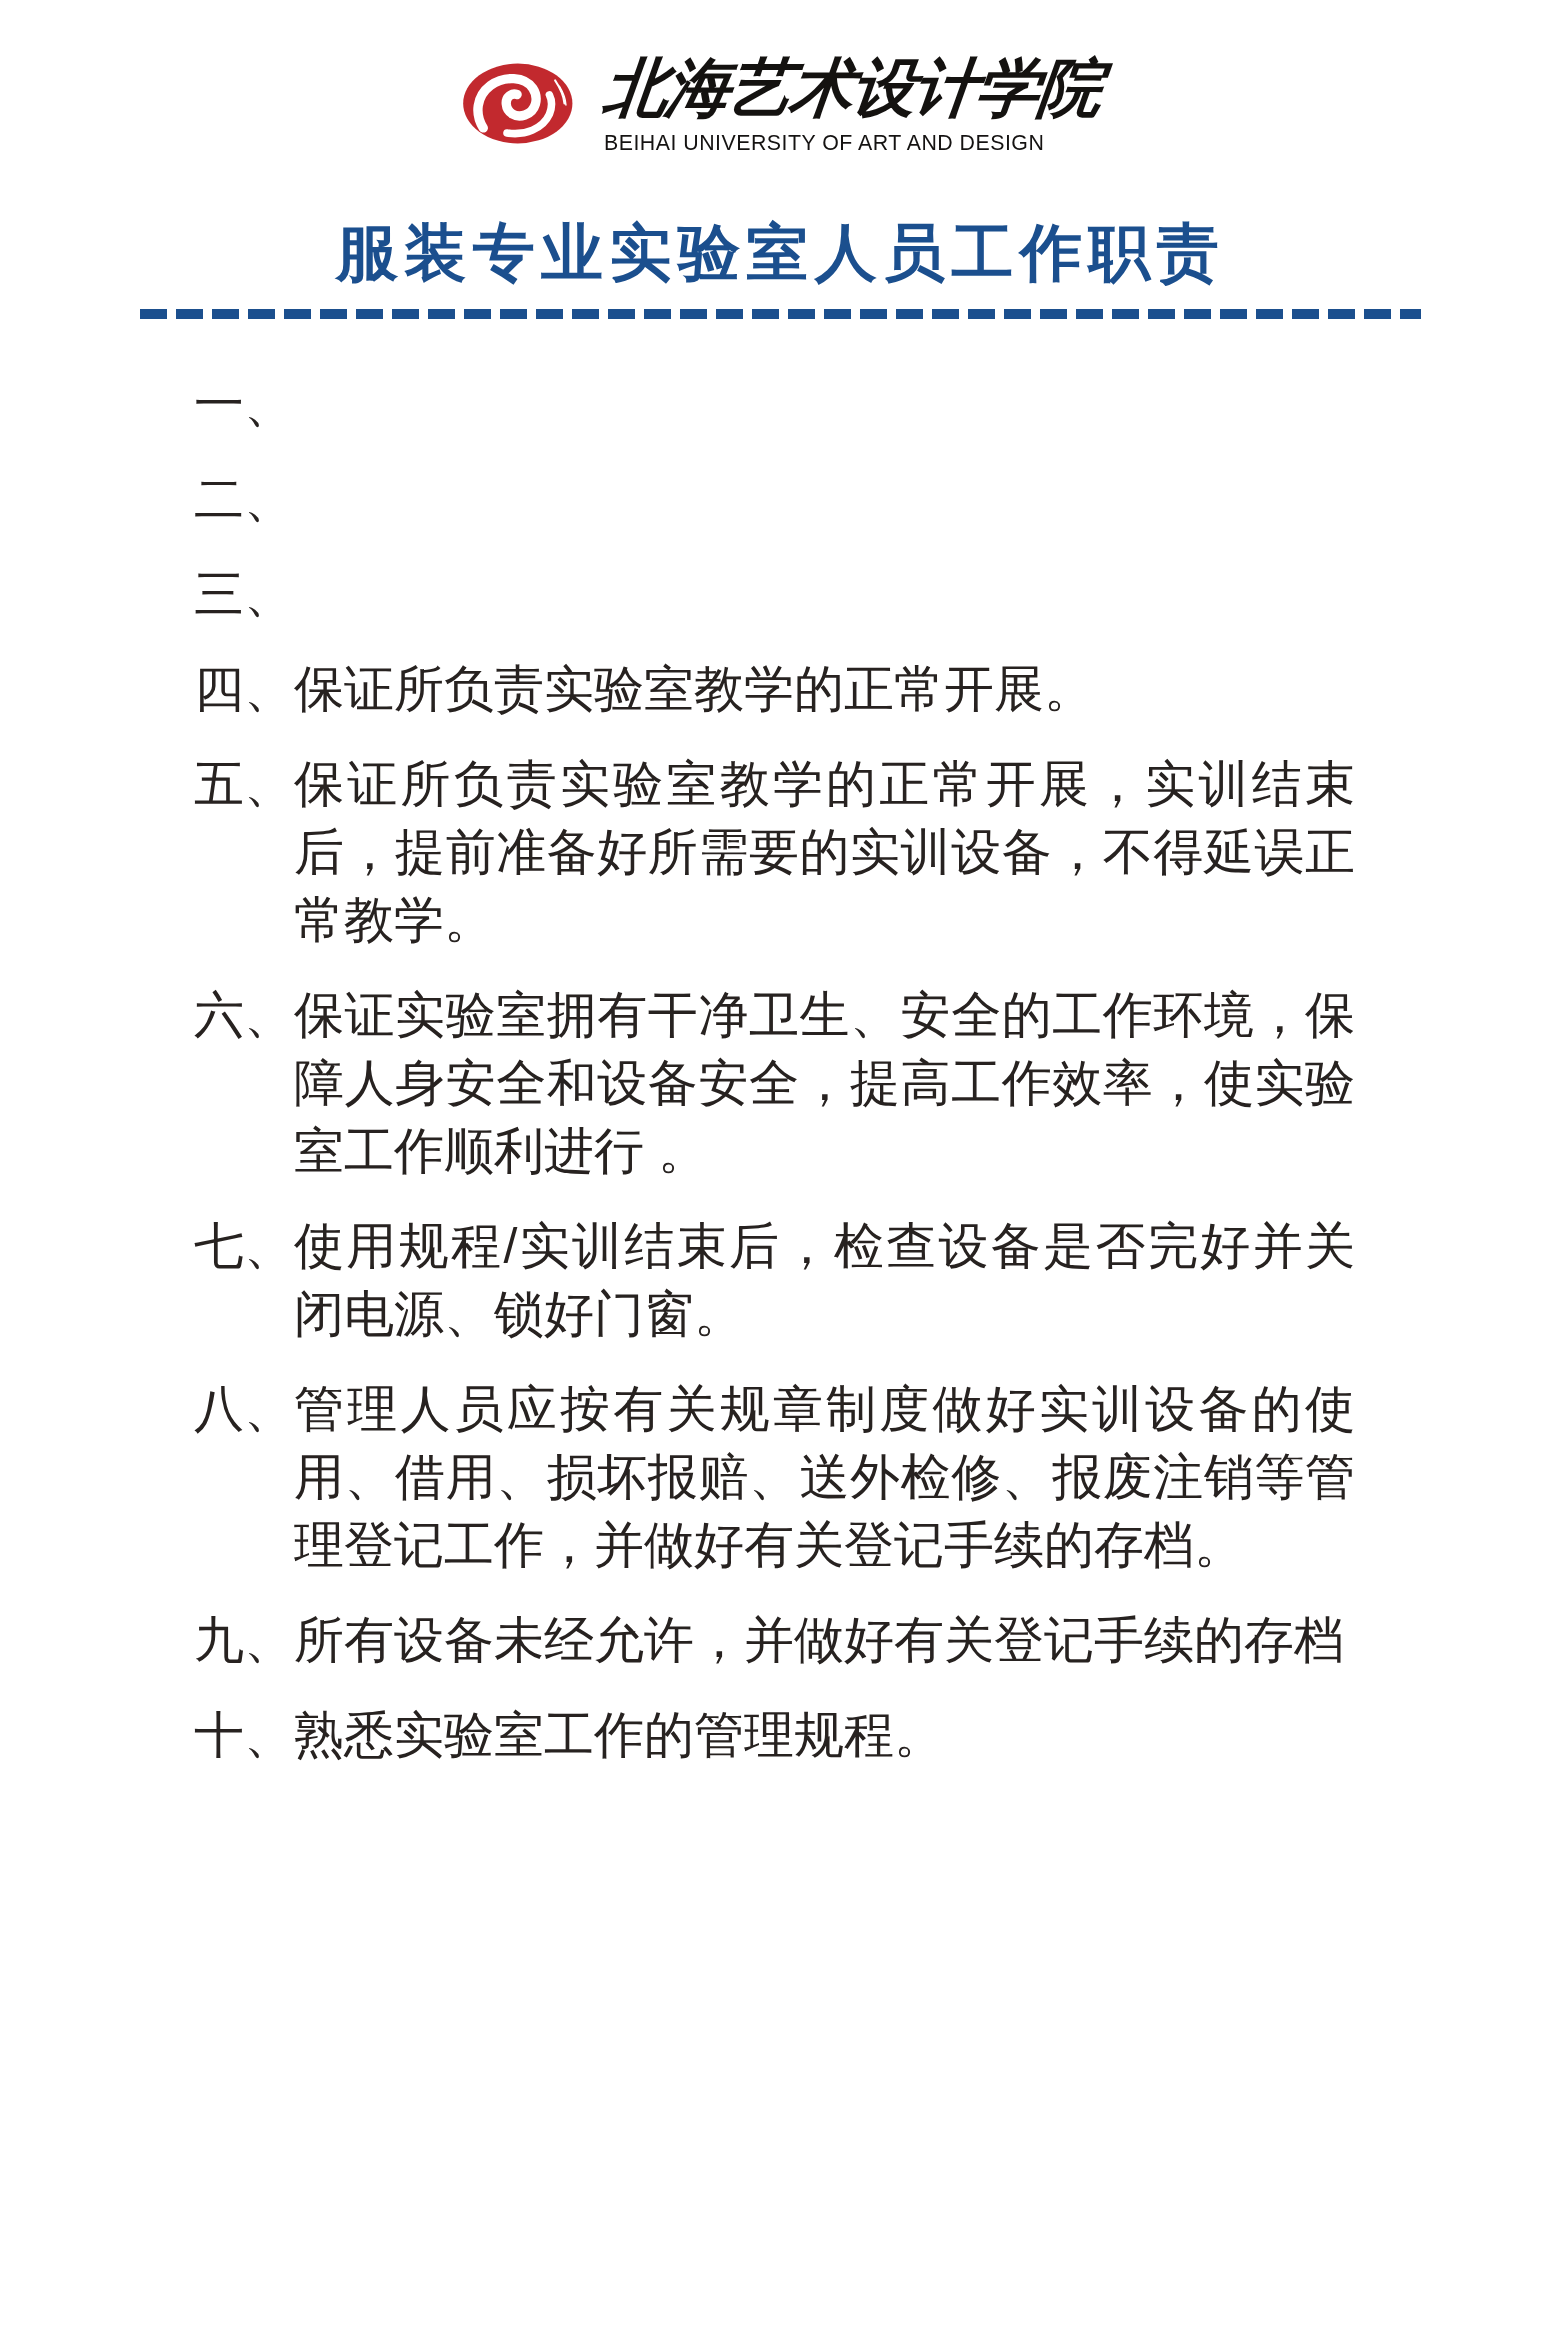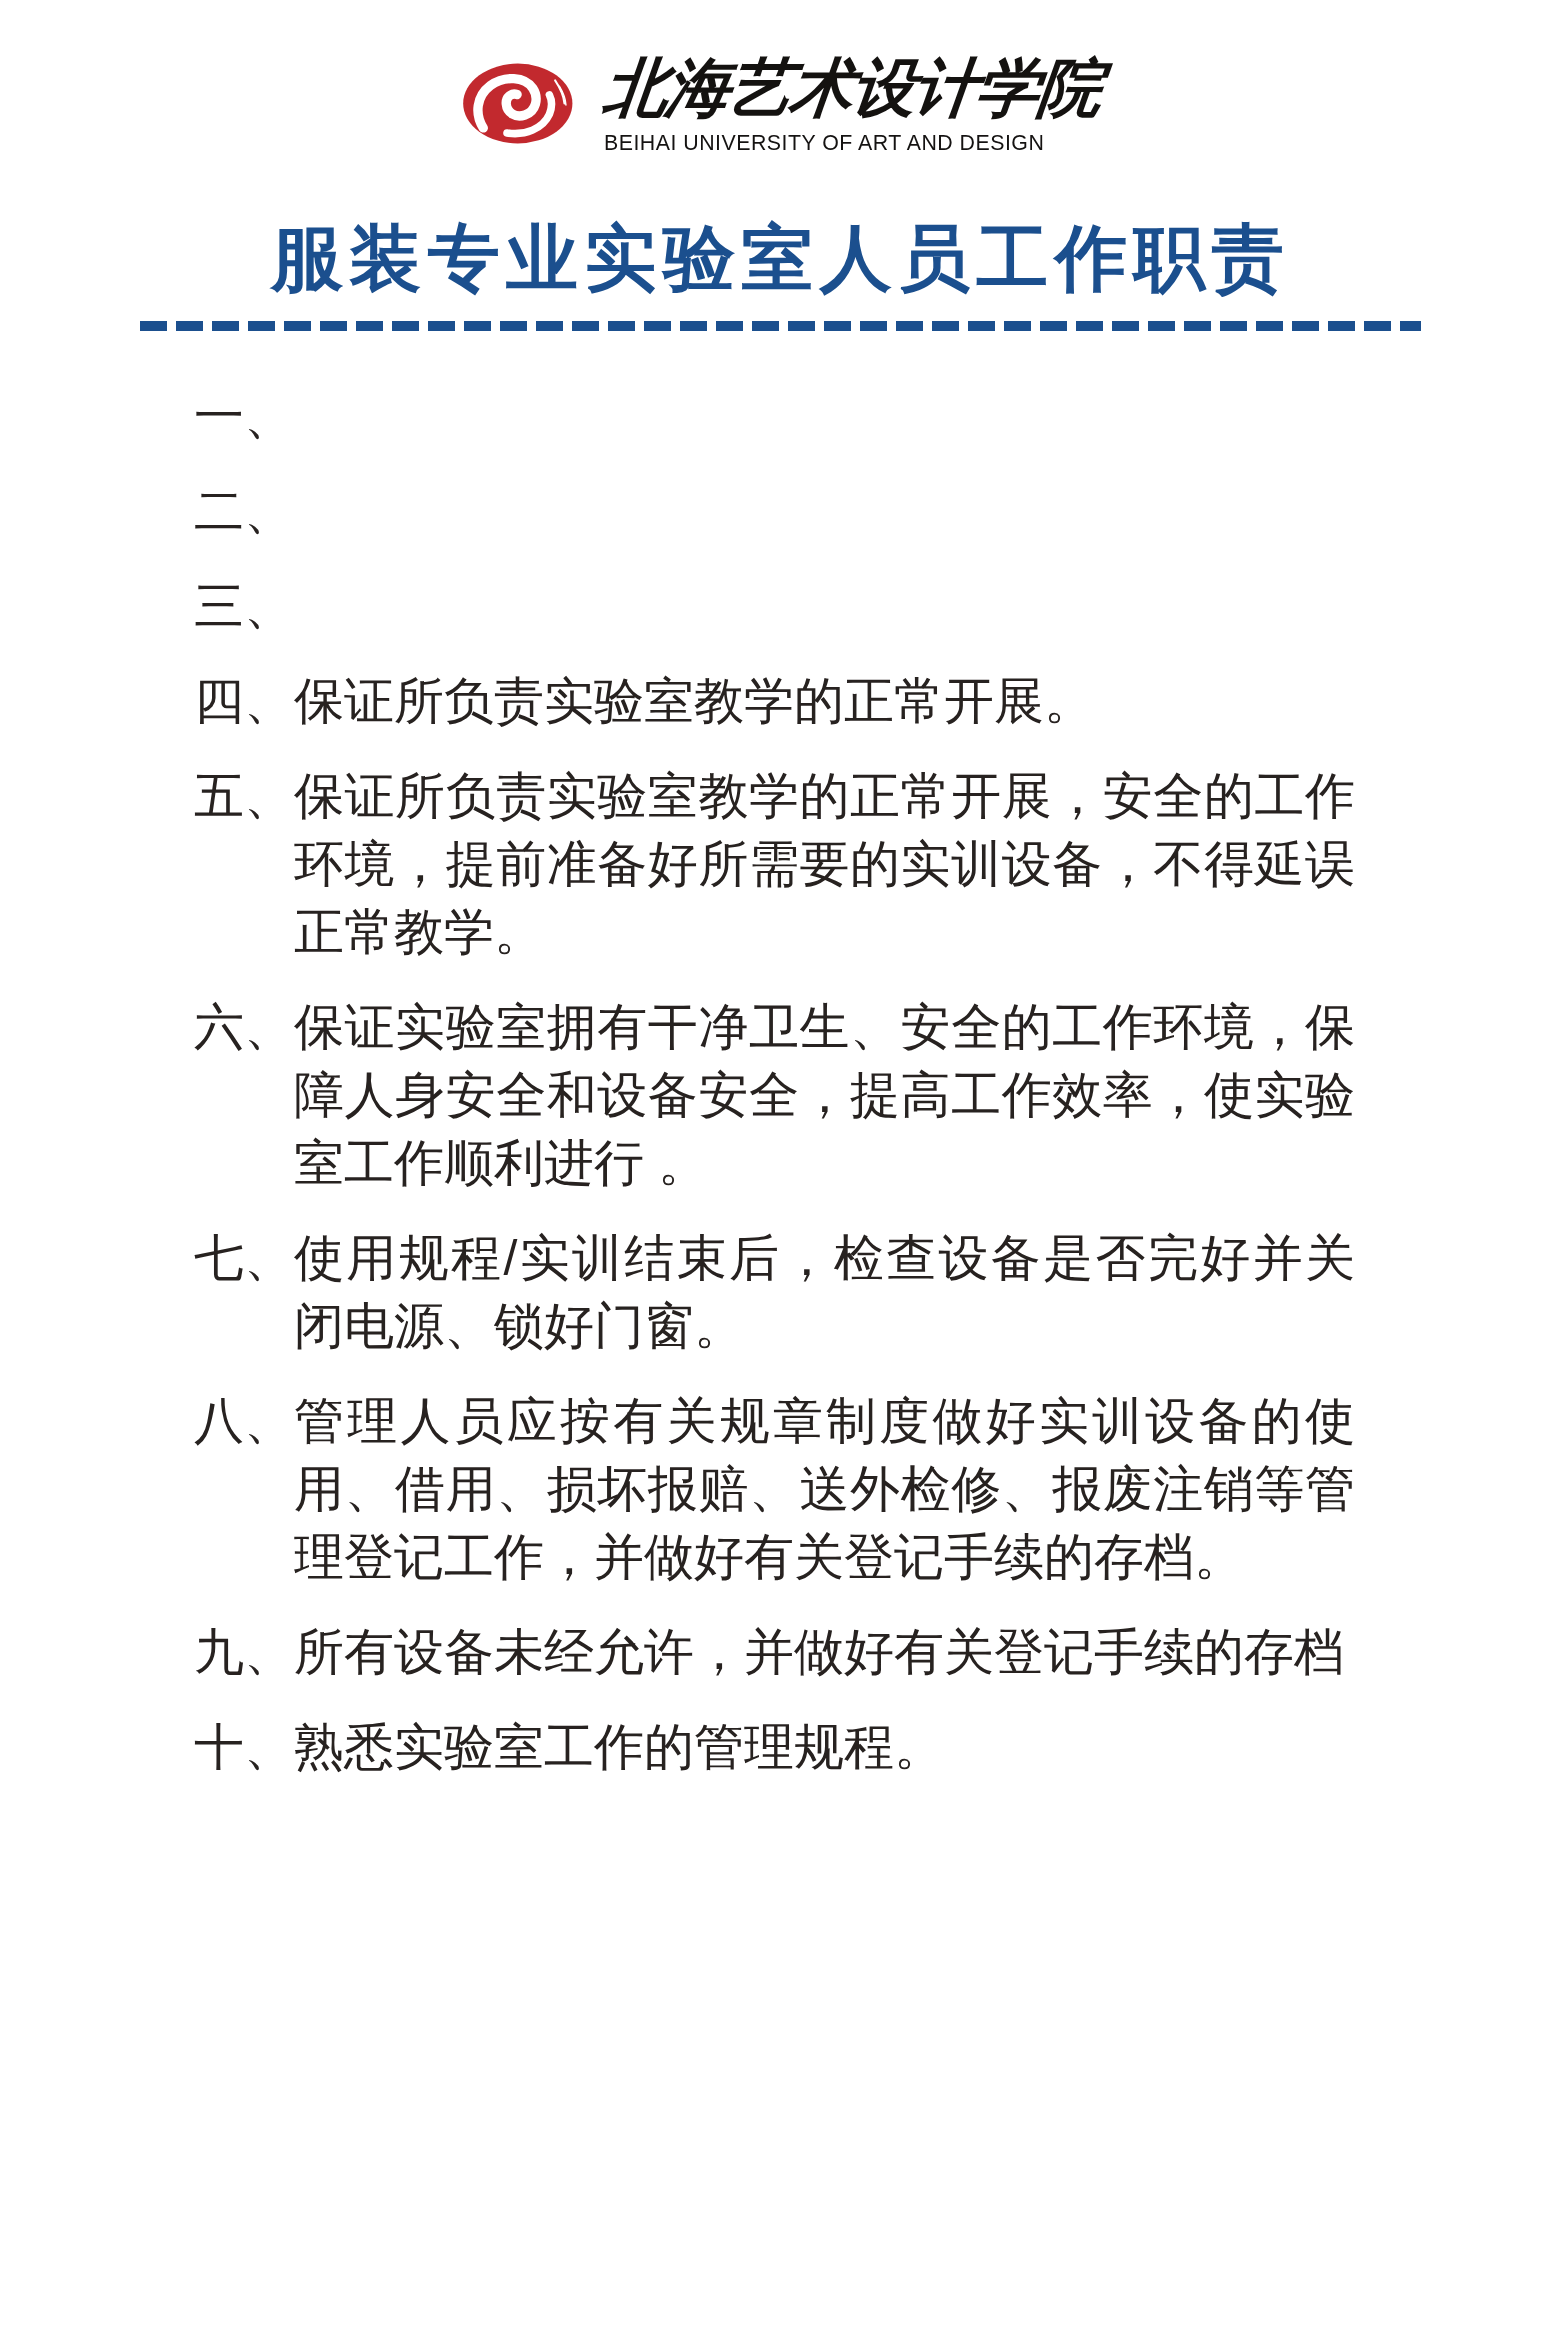--- a/index.html
+++ b/index.html
@@ -43,21 +43,21 @@
     color:#151312;
     margin-top:2px;
     white-space:nowrap;
     transform:scaleX(0.97);
     transform-origin:left center;
     font-weight:normal;
   }
   .title{
     margin:62px 0 0 0;
     text-align:center;
-    font-size:72px;
+    font-size:62px;
     font-weight:bold;
     color:var(--blue);
     letter-spacing:6.4px;
     line-height:1.12;
     white-space:nowrap;
   }
   .divider{
     width:1281px;
     height:10px;
     margin:22px auto 0 auto;
@@ -121,21 +121,21 @@
     <span class="num">三、</span>
   </li>
 
   <li class="duty">
     <span class="num">四、</span>
     <span class="txt">保证所负责实验室教学的正常开展。</span>
   </li>
 
   <li class="duty">
     <span class="num">五、</span>
-    <span class="txt">保证所负责实验室教学的正常开展，安全的工作环境，提前准备好所需要的实训设备，不得延误正常教学。</span>
+    <span class="txt">保证所负责实验室教学的正常开展，实训结束后，提前准备好所需要的实训设备，不得延误正常教学。</span>
   </li>
 
   <li class="duty">
     <span class="num">六、</span>
     <span class="txt">保证实验室拥有干净卫生、安全的工作环境，保障人身安全和设备安全，提高工作效率，使实验室工作顺利进行 。</span>
   </li>
 
   <li class="duty">
     <span class="num">七、</span>
     <span class="txt">使用规程/实训结束后，检查设备是否完好并关闭电源、锁好门窗。</span>

